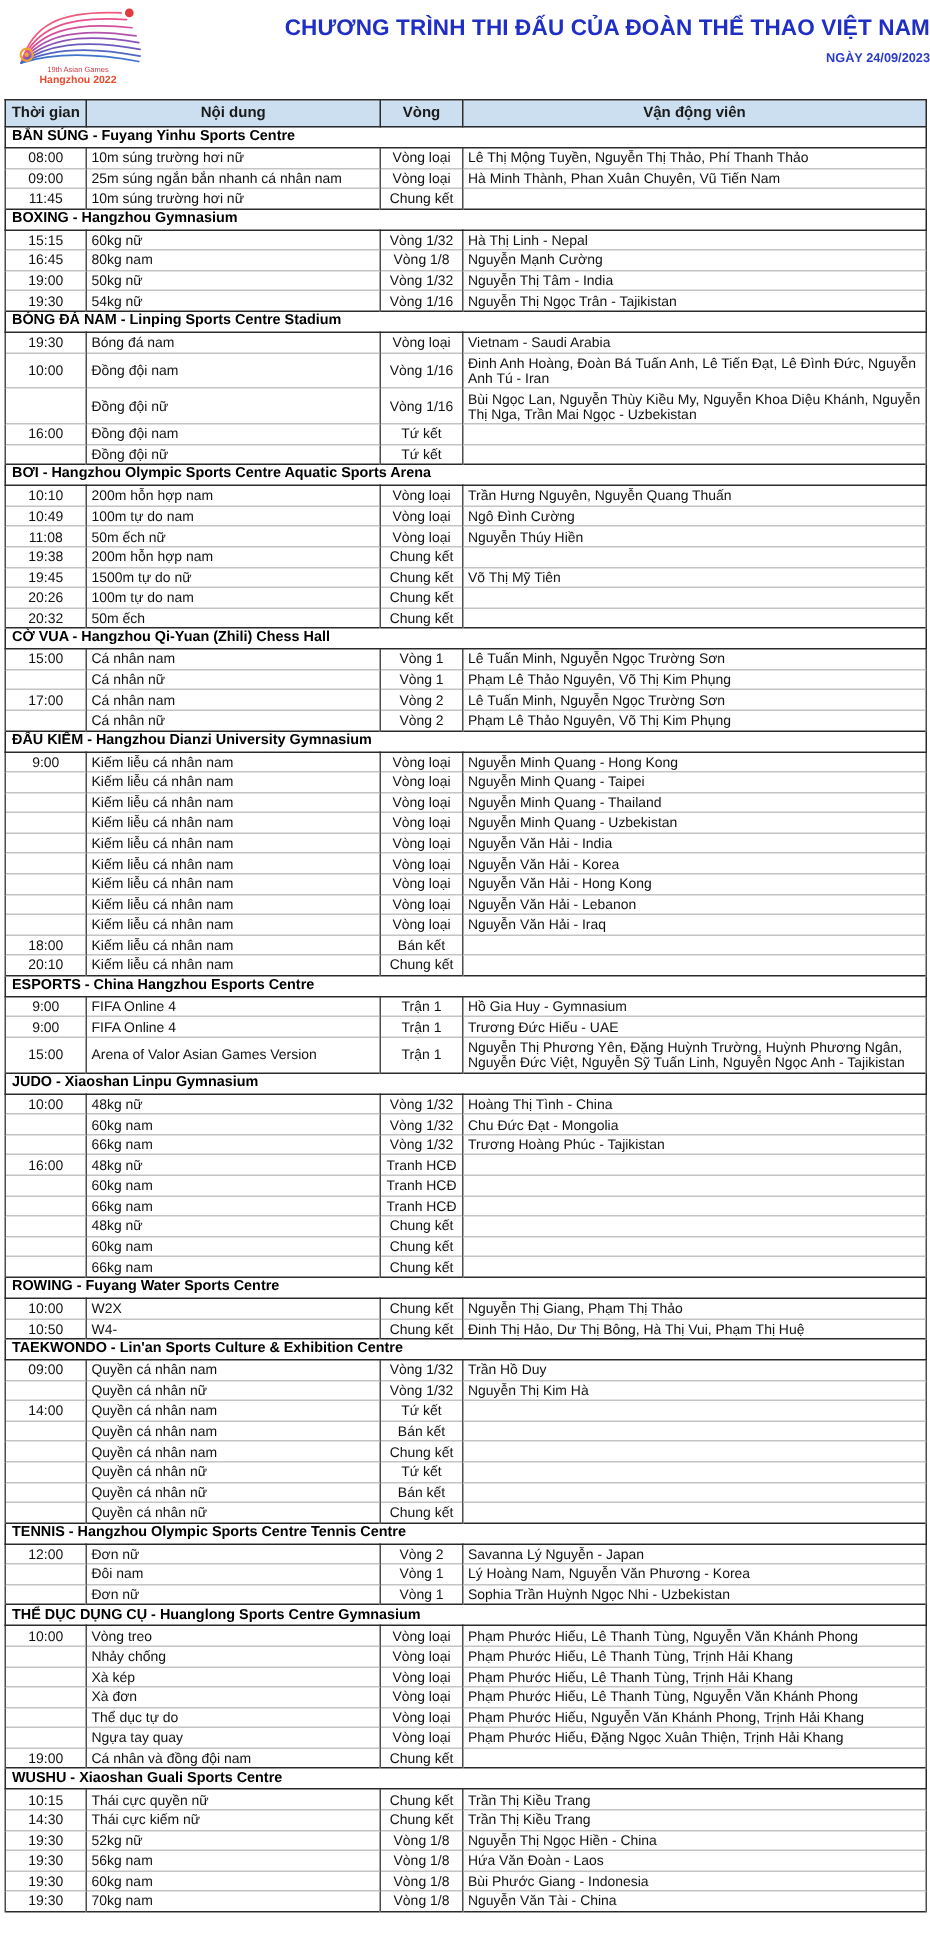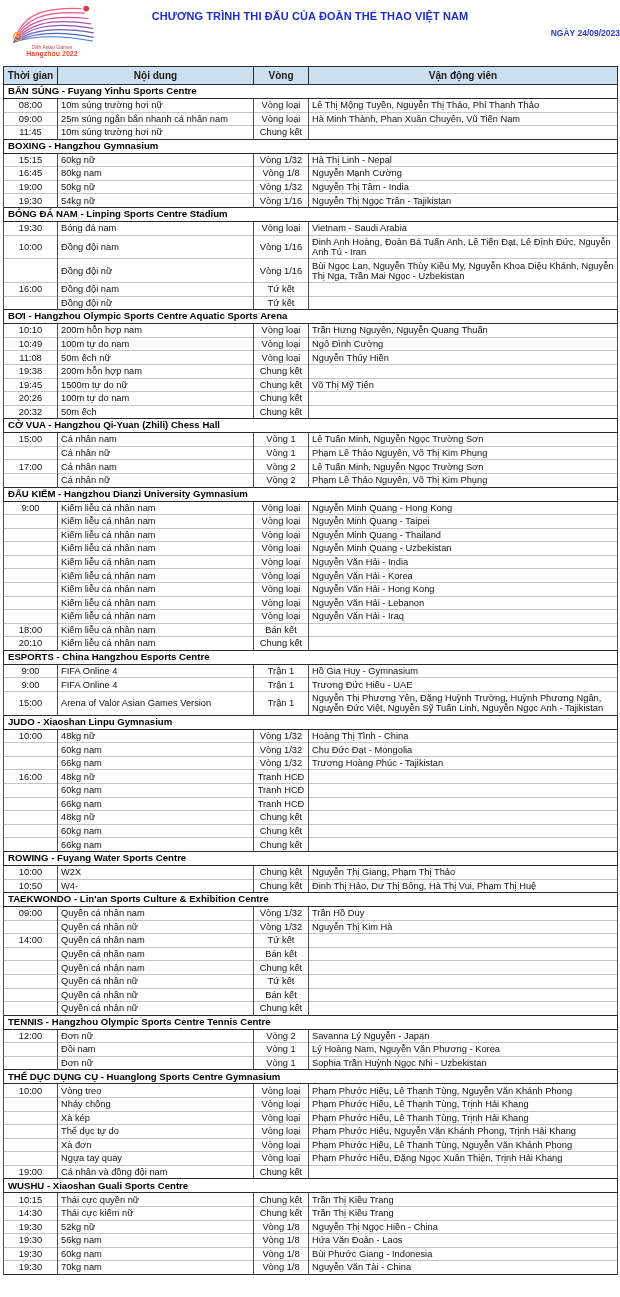--- a/index.html
+++ b/index.html
@@ -4,22 +4,22 @@
 <style>
   * { box-sizing: border-box; }
   html,body { margin:0; padding:0; }
   body {
     width:620px; height:1297px; background:#ffffff; overflow:hidden;
     font-family:"Liberation Sans", sans-serif; position:relative;
     -webkit-font-smoothing:antialiased;
   }
   .page-header { position:relative; width:620px; height:64px; }
   .main-title {
-    padding-top:10px; text-align:center; color:#1f2ec4;
-    font-size:11px; font-weight:bold; letter-spacing:0.1px;
+    padding-top:10px; text-align:right; color:#1f2ec4;
+    font-size:15px; font-weight:bold; letter-spacing:0.1px;
   }
   .date-line {
     margin-top:6px; text-align:right; color:#2b3ac9;
     font-size:8.5px; font-weight:bold;
   }
   .logo-box { position:absolute; left:6px; top:2px; width:92px; text-align:center; }
   .logo-box svg { display:block; margin:0 auto; }
   .logo-cap1 { font-size:5px; color:#cc3b47; line-height:6px; }
   .logo-cap2 { font-size:7px; color:#e84b2f; font-weight:bold; line-height:8px; }
 
@@ -499,29 +499,29 @@
         <td class="col-athletes">Phạm Phước Hiếu, Lê Thanh Tùng, Trịnh Hải Khang</td>
       </tr>
       <tr class="data-row">
         <td class="col-time"></td>
         <td class="col-event">Xà kép</td>
         <td class="col-round">Vòng loại</td>
         <td class="col-athletes">Phạm Phước Hiếu, Lê Thanh Tùng, Trịnh Hải Khang</td>
       </tr>
       <tr class="data-row">
         <td class="col-time"></td>
+        <td class="col-event">Xà đơn</td>
+        <td class="col-round">Vòng loại</td>
+        <td class="col-athletes">Phạm Phước Hiếu, Lê Thanh Tùng, Nguyễn Văn Khánh Phong</td>
+      </tr>
+      <tr class="data-row">
+        <td class="col-time"></td>
         <td class="col-event">Thể dục tự do</td>
         <td class="col-round">Vòng loại</td>
         <td class="col-athletes">Phạm Phước Hiếu, Nguyễn Văn Khánh Phong, Trịnh Hải Khang</td>
-      </tr>
-      <tr class="data-row">
-        <td class="col-time"></td>
-        <td class="col-event">Xà đơn</td>
-        <td class="col-round">Vòng loại</td>
-        <td class="col-athletes">Phạm Phước Hiếu, Lê Thanh Tùng, Nguyễn Văn Khánh Phong</td>
       </tr>
       <tr class="data-row">
         <td class="col-time"></td>
         <td class="col-event">Ngựa tay quay</td>
         <td class="col-round">Vòng loại</td>
         <td class="col-athletes">Phạm Phước Hiếu, Đặng Ngọc Xuân Thiện, Trịnh Hải Khang</td>
       </tr>
       <tr class="data-row">
         <td class="col-time">19:00</td>
         <td class="col-event">Cá nhân và đồng đội nam</td>

